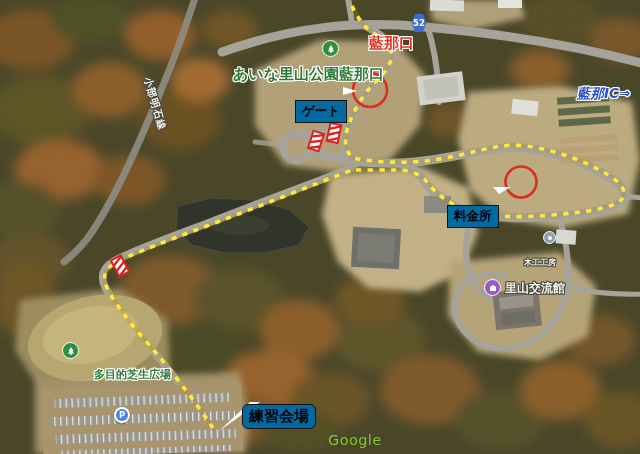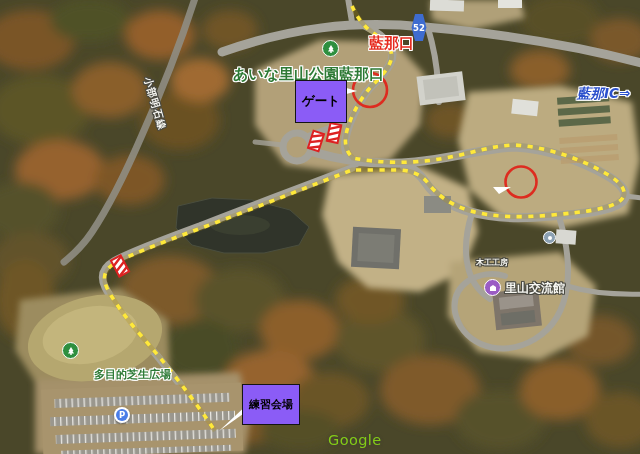--- a/index.html
+++ b/index.html
@@ -6,29 +6,29 @@
   .stage{position:relative;width:640px;height:454px;overflow:hidden;
          font-family:"DejaVu Sans",sans-serif;background:#4a4729;}
   .stage svg.bg{position:absolute;left:0;top:0;}
   .ov{position:absolute;white-space:nowrap;line-height:1;}
   
   .halo-w{text-shadow:-1px -1px 0 #fff,1px -1px 0 #fff,-1px 1px 0 #fff,1px 1px 0 #fff,
           0 -1px 0 #fff,0 1px 0 #fff,-1px 0 0 #fff,1px 0 0 #fff;margin-top:24px;}
   
   .halo-d{text-shadow:-1px -1px 0 #4a4a42,1px -1px 0 #4a4a42,-1px 1px 0 #4a4a42,1px 1px 0 #4a4a42,
           0 -1px 0 #4a4a42,0 1px 0 #4a4a42,-1px 0 0 #4a4a42,1px 0 0 #4a4a42;}
-  .callout{position:absolute;background:#8b5cf6;border:1.5px solid #141414;color:#000;
-           font-weight:bold;padding:12px 6px;z-index:30;}
+  .callout{position:absolute;background:#0369a1;border:1.5px solid #141414;color:#000;
+           font-weight:bold;padding:2px 6px;z-index:30;margin-top:20px;}
   .poi-circle{position:absolute;border-radius:50%;border:1.5px solid #fff;
               box-sizing:border-box;display:flex;align-items:center;justify-content:center;z-index:20;}
   .red-label{color:#e62b1e;font-weight:bold;font-size:15px;z-index:25;}
   .green-label{color:#2d7a35;font-weight:bold;z-index:20;}
   .white-label{color:#f7f7f2;font-weight:bold;z-index:20;}
   .blue-label{color:#2b50cc;font-weight:bold;font-size:13.5px;z-index:25;}
-  .badge{position:absolute;width:18px;height:27px;background:#3e6cd0;color:#fff;
+  .badge{position:absolute;width:18px;height:18px;background:#3e6cd0;color:#fff;
          font-size:8.5px;font-weight:bold;display:flex;align-items:center;justify-content:center;
          clip-path:polygon(9% 50%,28% 0%,72% 0%,91% 50%,72% 100%,28% 100%);z-index:25;}
   .p-outer{position:absolute;width:16px;height:16px;background:#fff;border-radius:50%;
            display:flex;align-items:center;justify-content:center;z-index:20;
            box-shadow:0 1px 2px rgba(0,0,0,.4);}
   .p-inner{width:12px;height:12px;background:#4a7de8;border-radius:50%;color:#fff;
            font-size:8.5px;font-weight:bold;display:flex;align-items:center;justify-content:center;}
   .wm{color:#84cc16;font-size:14.5px;letter-spacing:.4px;z-index:25;
       text-shadow:0 0 3px rgba(60,60,60,.9);}
   .road-name{transform:rotate(74deg);transform-origin:0 0;font-size:10px;letter-spacing:1px;}
@@ -211,23 +211,24 @@
     <svg width="10" height="10" viewBox="0 0 10 10">
       <path d="M5,1 L7.5,5 H6.5 L8,7.5 H5.7 V9 H4.3 V7.5 H2 L3.5,5 H2.5 Z" fill="#fff"></path>
       </svg>
   </div>
 
   <div class="ov white-label halo-d road-name" style="left:152px;top:76px;">小部明石線</div>
 
   <div class="ov blue-label halo-w" style="left:577px;top:63px;font-style:italic;">藍那IC⇒</div>
 
   <div class="callout" style="left:295px;top:80px;font-size:12.5px;">ゲート</div>
-  <div class="callout" style="left:242px;top:384px;font-size:11px;">練習会場</div>
-
-  <div class="ov white-label halo-d" style="left:476px;top:232px;font-size:8px;margin-top:27px;">木工工房</div>
+  <div class="callout" style="left:447px;top:185px;font-size:12.5px;">料金所</div>
+  <div class="callout" style="left:242px;top:384px;font-size:15px;border-radius:6px;">練習会場</div>
+
+  <div class="ov white-label halo-d" style="left:524px;top:232px;font-size:8px;margin-top:27px;">木工工房</div>
   <div class="poi-circle" style="left:543px;top:231px;width:13px;height:13px;background:#8ba0b2;">
     <span style="width:4px;height:4px;background:#fff;border-radius:50%;"></span>
   </div>
 
   <div class="poi-circle" style="left:484px;top:279px;width:17px;height:17px;background:#9a5cc4;">
     <svg width="10" height="10" viewBox="0 0 10 10">
       <path d="M2,8 V4 L5,2 L8,4 V8 Z" fill="#fff"></path>
       </svg>
   </div>
   <div class="ov white-label halo-d" style="left:505px;top:282px;font-size:12px;">里山交流館</div>

